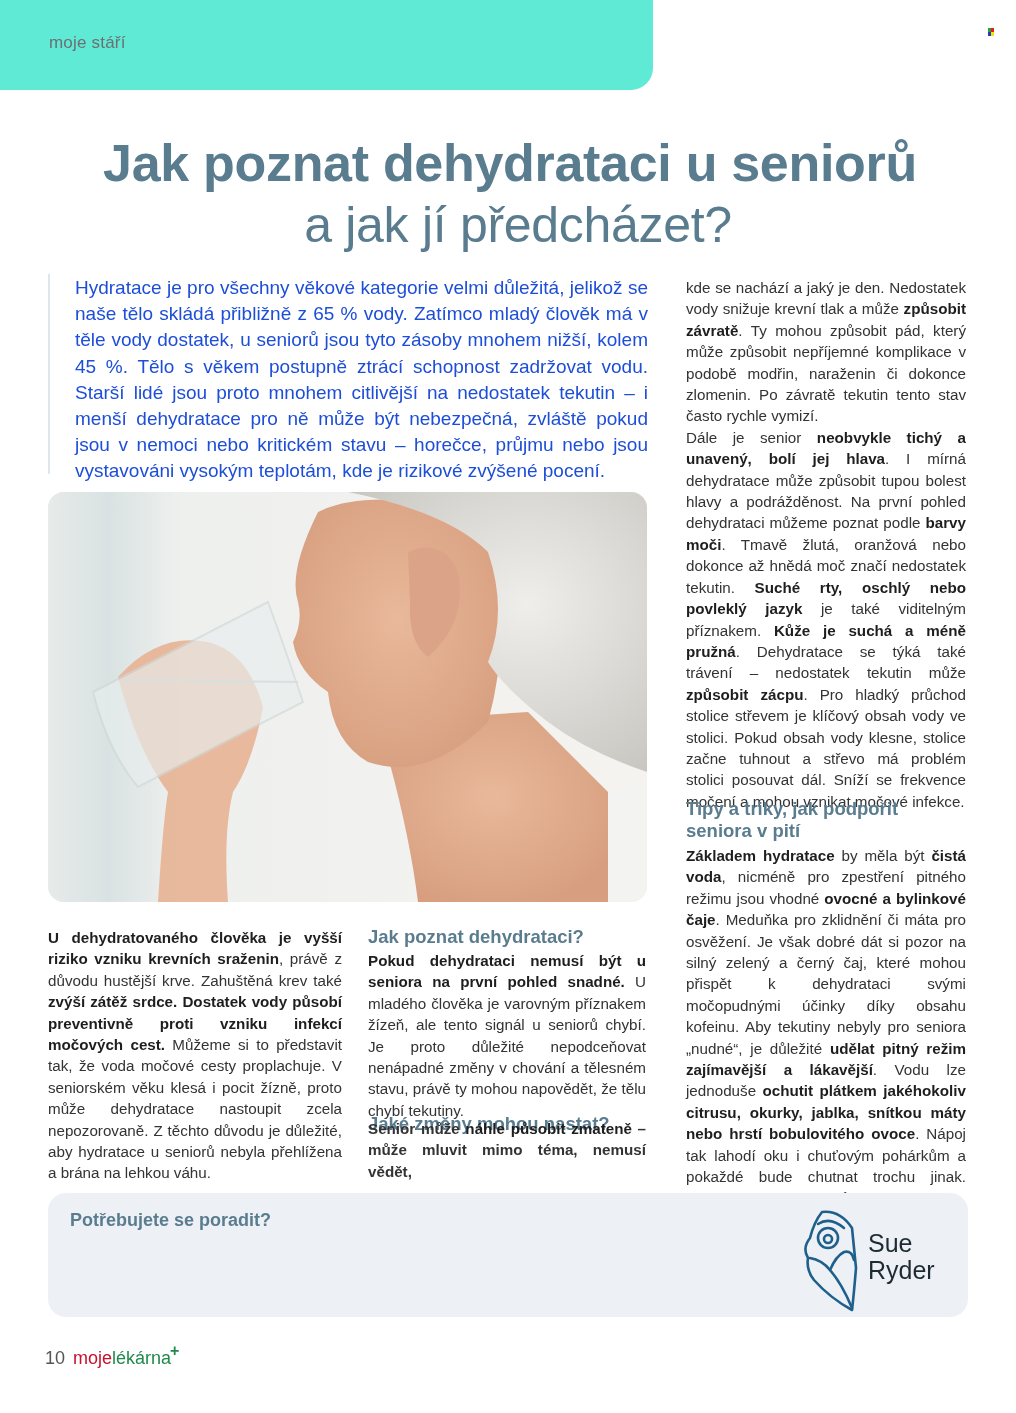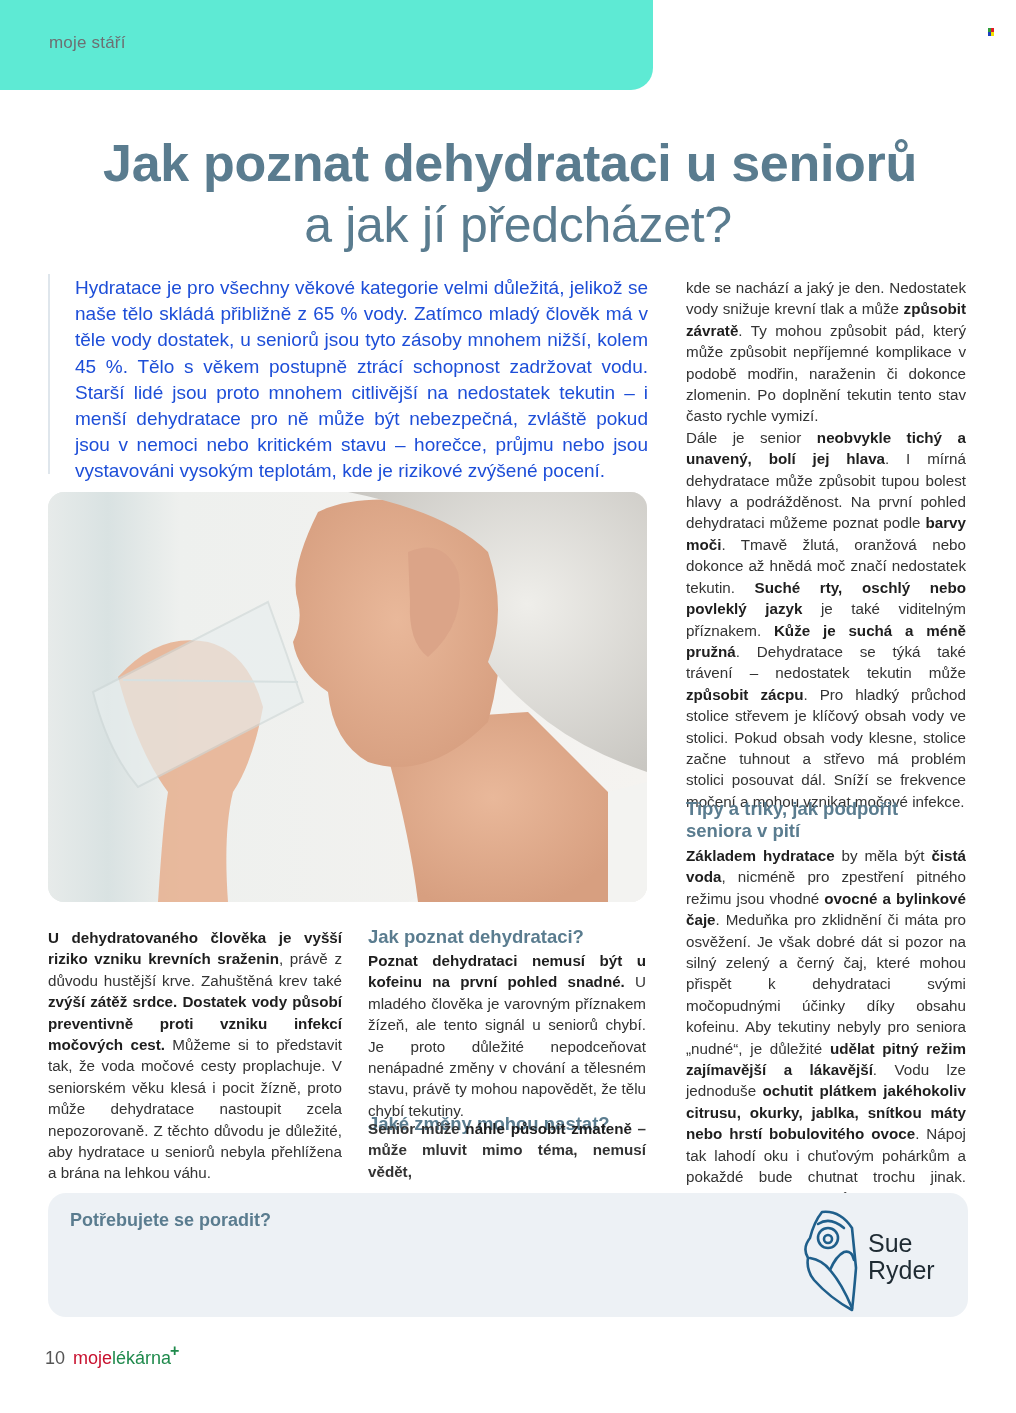--- a/index.html
+++ b/index.html
@@ -119,26 +119,26 @@
     <path d="M70 185 Q110 140 160 150 Q200 160 215 215 Q205 270 185 300 Q175 340 180 410 L110 410 Q115 330 120 300 Q90 260 70 185 Z" fill="#e7b598" opacity="0.95"></path>
 
     <path d="M45 200 L220 110 Q240 165 255 210 L90 295 Q60 260 45 200 Z" fill="#e8eeee" opacity="0.65" stroke="#cfd8d8" stroke-width="2"></path>
     <line x1="75" y1="188" x2="250" y2="190" stroke="#d7e0e0" stroke-width="2"></line>
   </svg>
 </div>
 
 <p class="col col1"><b>U dehydratovaného člověka je vyšší riziko vzniku krevních sraženin</b><span>, právě z důvodu hustější krve. Zahuštěná krev také </span><b>zvýší zátěž srdce. Dostatek vody působí preventivně proti vzniku infekcí močových cest.</b><span> Můžeme si to představit tak, že voda močové cesty proplachuje. V seniorském věku klesá i pocit žízně, proto může dehydratace nastoupit zcela nepozorovaně. Z těchto důvodu je důležité, aby hydratace u seniorů nebyla přehlížena a brána na lehkou váhu.</span></p>
 
 <h3 class="subhead sh1">Jak poznat dehydrataci?</h3>
-<p class="col col2"><b>Poznat dehydrataci nemusí být u kofeinu na první pohled snadné.</b><span> U mladého člověka je varovným příznakem žízeň, ale tento signál u seniorů chybí. Je proto důležité nepodceňovat nenápadné změny v chování a tělesném stavu, právě ty mohou napovědět, že tělu chybí tekutiny.</span></p>
+<p class="col col2"><b>Pokud dehydrataci nemusí být u seniora na první pohled snadné.</b><span> U mladého člověka je varovným příznakem žízeň, ale tento signál u seniorů chybí. Je proto důležité nepodceňovat nenápadné změny v chování a tělesném stavu, právě ty mohou napovědět, že tělu chybí tekutiny.</span></p>
 <h3 class="subhead sh2">Jaké změny mohou nastat?</h3>
 <p class="col col2b"><span>Senior může </span><b>náhle působit zmateně</b><span> – může mluvit mimo téma, nemusí vědět,</span></p>
 
 <div class="col col3">
-  <p><span>kde se nachází a jaký je den. Nedostatek vody snižuje krevní tlak a může </span><b>způsobit závratě</b><span>. Ty mohou způsobit pád, který může způsobit nepříjemné komplikace v podobě modřin, naraženin či dokonce zlomenin. Po doplnění tekutin tento stav často rychle vymizí.</span></p>
+  <p><span>kde se nachází a jaký je den. Nedostatek vody snižuje krevní tlak a může </span><b>způsobit závratě</b><span>. Ty mohou způsobit pád, který může způsobit nepříjemné komplikace v podobě modřin, naraženin či dokonce zlomenin. Po závratě tekutin tento stav často rychle vymizí.</span></p>
   <p><span>Dále je senior </span><b>neobvykle tichý a unavený, bolí jej hlava</b><span>. I mírná dehydratace může způsobit tupou bolest hlavy a podrážděnost. Na první pohled dehydrataci můžeme poznat podle </span><b>barvy moči</b><span>. Tmavě žlutá, oranžová nebo dokonce až hnědá moč značí nedostatek tekutin. </span><b>Suché rty, oschlý nebo povleklý jazyk</b><span> je také viditelným příznakem. </span><b>Kůže je suchá a méně pružná</b><span>. Dehydratace se týká také trávení – nedostatek tekutin může </span><b>způsobit zácpu</b><span>. Pro hladký průchod stolice střevem je klíčový obsah vody ve stolici. Pokud obsah vody klesne, stolice začne tuhnout a střevo má problém stolici posouvat dál. Sníží se frekvence močení a mohou vznikat močové infekce.</span></p>
 </div>
 <h3 class="subhead sh3">Tipy a triky, jak podpořit seniora v pití</h3>
 <p class="col col3-b"><b>Základem hydratace</b><span> by měla být </span><b>čistá voda</b><span>, nicméně pro zpestření pitného režimu jsou vhodné </span><b>ovocné a bylinkové čaje</b><span>. Meduňka pro zklidnění či máta pro osvěžení. Je však dobré dát si pozor na silný zelený a černý čaj, které mohou přispět k dehydrataci svými močopudnými účinky díky obsahu kofeinu. Aby tekutiny nebyly pro seniora „nudné“, je důležité </span><b>udělat pitný režim zajímavější a lákavější</b><span>. Vodu lze jednoduše </span><b>ochutit plátkem jakéhokoliv citrusu, okurky, jablka, snítkou máty nebo hrstí bobulovitého ovoce</b><span>. Nápoj tak lahodí oku i chuťovým pohárkům a pokaždé bude chutnat trochu jinak. Chuťově zajímavější může</span></p>
 
 <div class="contact">
   <div class="ttl">Potřebujete se poradit?</div>
   <div class="logo">
     <svg width="60" height="105" viewBox="0 0 60 105">
       <g fill="none" stroke="#1f5f8b" stroke-width="2.6" stroke-linejoin="round" stroke-linecap="round">

